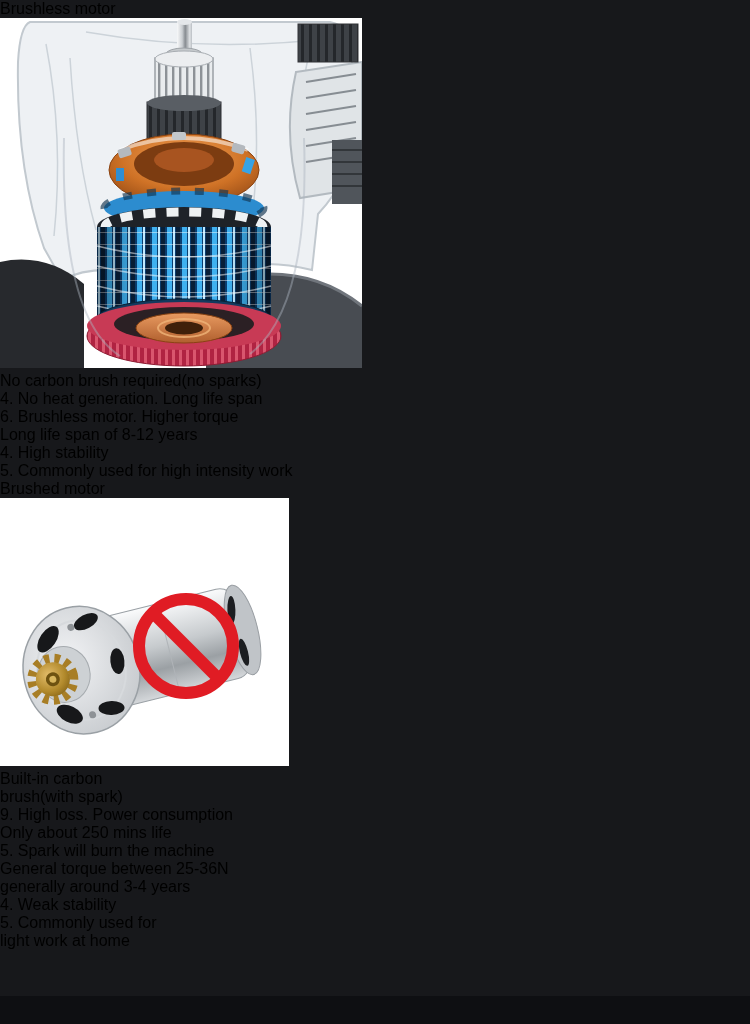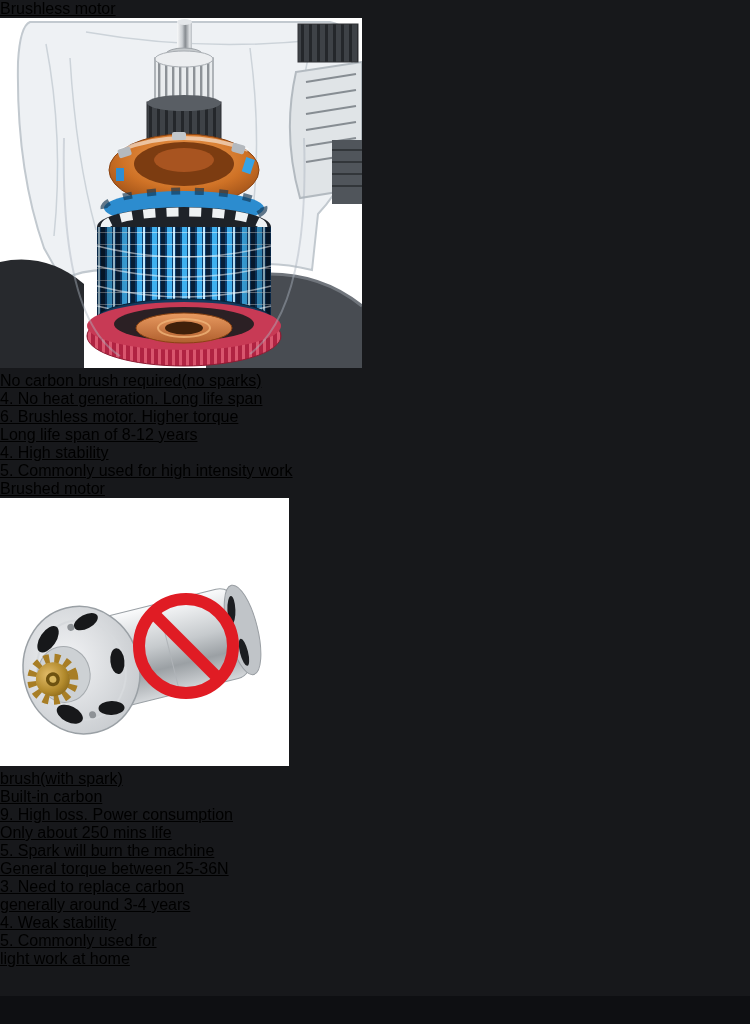--- a/index.html
+++ b/index.html
@@ -1,17 +1,17 @@
 <!DOCTYPE html>
 <html><head>
 <meta charset="utf-8">
 <style>
   html,body{margin:0;padding:0;background:#0e0f12;}
   .page{position:relative;width:750px;height:996px;overflow:hidden;
-        background:#17181b;font-family:"Liberation Sans",sans-serif;text-decoration:underline;}
+        background:#17181b;font-family:"Liberation Sans",sans-serif;}
   
   .panel-lines{position:absolute;left:225px;top:20px;width:300px;height:152px;
 :52px 53px, rgba(255,255,255,0.045) 53px 54px);}        background:repeating-linear-gradient(90deg,transparent 0 50px,rgba(0,0,0,0.55) 50px 52px,rgba(0,0,0,0.55)
   .bg-shade{position:absolute;left:0;top:170px;right:0;bottom:0;background:rgba(255,255,255,0.012);}
   .disc{position:absolute;left:192px;top:-60px;width:272px;height:88px;border-radius:50%;
         background:radial-gradient(ellipse at 50% 40%, #313236 0%, #242529 55%, #1c1d21 100%);
         background-size:cover;border:2px solid #3e3f44;border-bottom:3px solid #55565b;
         box-shadow:0 4px 10px rgba(0,0,0,0.6);}
   .disc::after{content:"";position:absolute;left:8%;top:14%;width:84%;height:76%;border-radius:50%;
         background:radial-gradient(ellipse, #2a2b2f 0%, #202125 70%);
@@ -253,30 +253,29 @@
         </g>
 
         <g>
           <circle cx="186" cy="148" r="47" fill="none" stroke="#e01c24" stroke-width="12"></circle>
           <line x1="152.8" y1="114.8" x2="219.2" y2="181.2" stroke="#e01c24" stroke-width="12"></line>
         </g>
       </svg>
     </div>
 
     <div class="subB">
+      <div class="cond">Built-in carbon</div>
       <div class="cond">brush(with spark)</div>
-      <div class="cond">Built-in carbon</div>
     </div>
 
     <div class="listB">
       <div class="cond">9. High loss. Power consumption</div>
       <div class="cond">Only about 250 mins life</div>
       <div class="cond">5. Spark will burn the machine</div>
       <div class="cond">General torque between 25-36N</div>
-      <div class="cond">3. Need to replace carbon</div>
       <div class="cond">generally around 3-4 years</div>
       <div class="cond">4. Weak stability</div>
       <div class="cond">5. Commonly used for</div>
       <div class="cond">light work at home</div>
     </div>
   </div>
 
 </div>
 
 </body></html>

